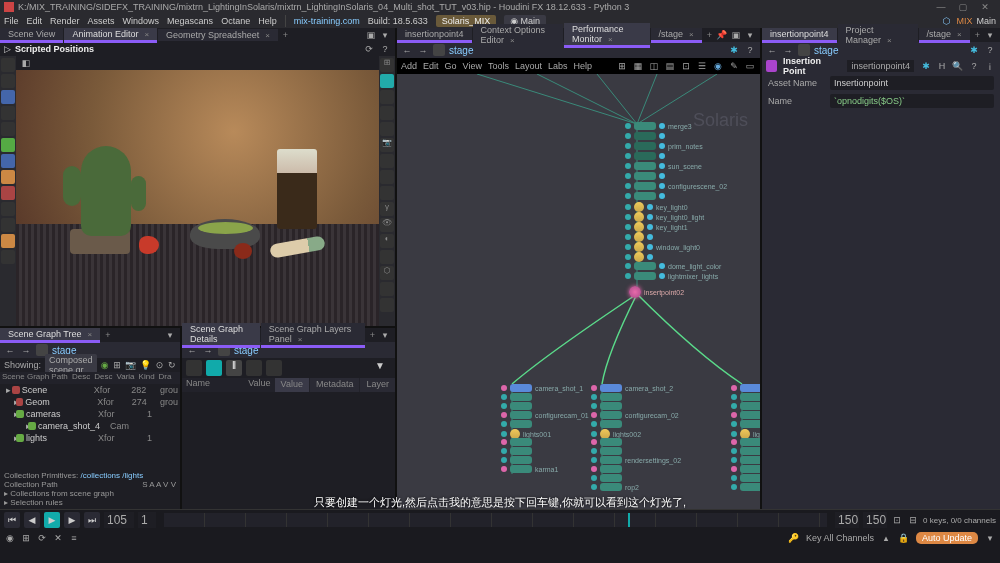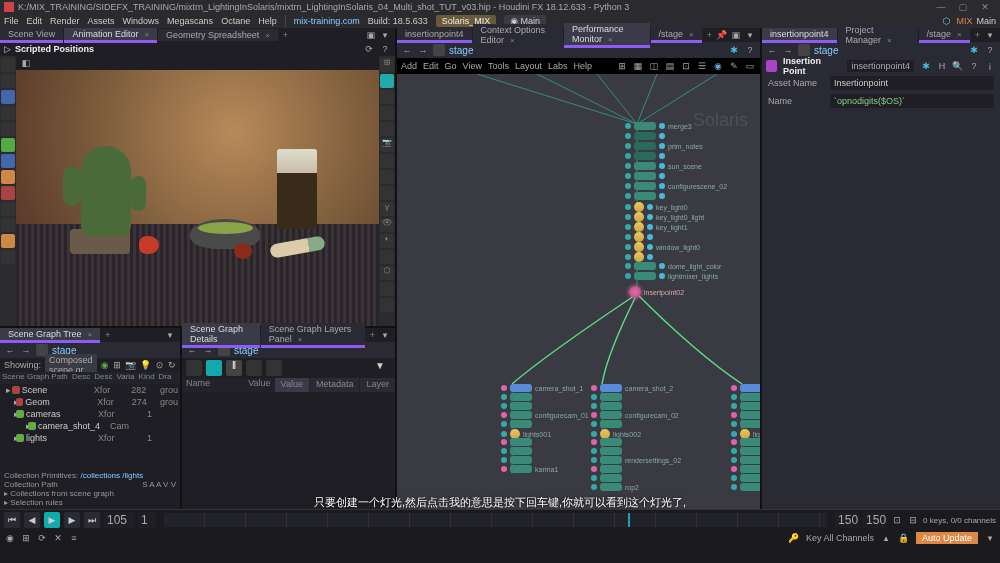--- a/index.html
+++ b/index.html
@@ -141,21 +141,21 @@
 .tl-top { height: 20px; display: flex; align-items: center; gap: 4px; padding: 0 4px; }
 .tl-btn { width: 16px; height: 16px; background: #2a2a34; border-radius: 2px; display: flex; align-items: center; justify-content: center; color: #ccc; font-size: 9px; }
 .tl-btn.play { background: #1aa; }
 .tl-frame { width: 30px; background: #1e1e24; padding: 1px 3px; font-size: 12px; }
 .tl-track { flex: 1; height: 14px; background: #22222a; position: relative; margin: 0 4px; }
 .tl-track .marker { position: absolute; top: 0; width: 2px; height: 100%; background: #1aa; }
 .tl-track .ticks { position: absolute; inset: 0; background: repeating-linear-gradient(90deg, transparent 0 40px, #333 40px 41px); }
 .tl-right { display: flex; gap: 4px; align-items: center; }
 .tl-bottom { height: 16px; display: flex; align-items: center; gap: 4px; padding: 0 4px; font-size: 9px; }
 .tl-bottom .right { margin-left: auto; display: flex; gap: 6px; align-items: center; }
-.autoupdate { background: #d84; color: #fff; padding: 1px 6px; border-radius: 0; }
+.autoupdate { background: #d84; color: #fff; padding: 1px 6px; border-radius: 5px; }
 
 
 .sep { width: 1px; height: 12px; background: #444; }
 </style>
 </head>
 <body>
 
 <div class="titlebar">
   <span class="icon"></span>
   <span>K:/MIX_TRAINING/SIDEFX_TRAINING/mixtrn_LightingInSolaris/mixtrn_LightingInSolaris_04_Multi_shot_TUT_v03.hip - Houdini FX 18.12.633 - Python 3</span>

